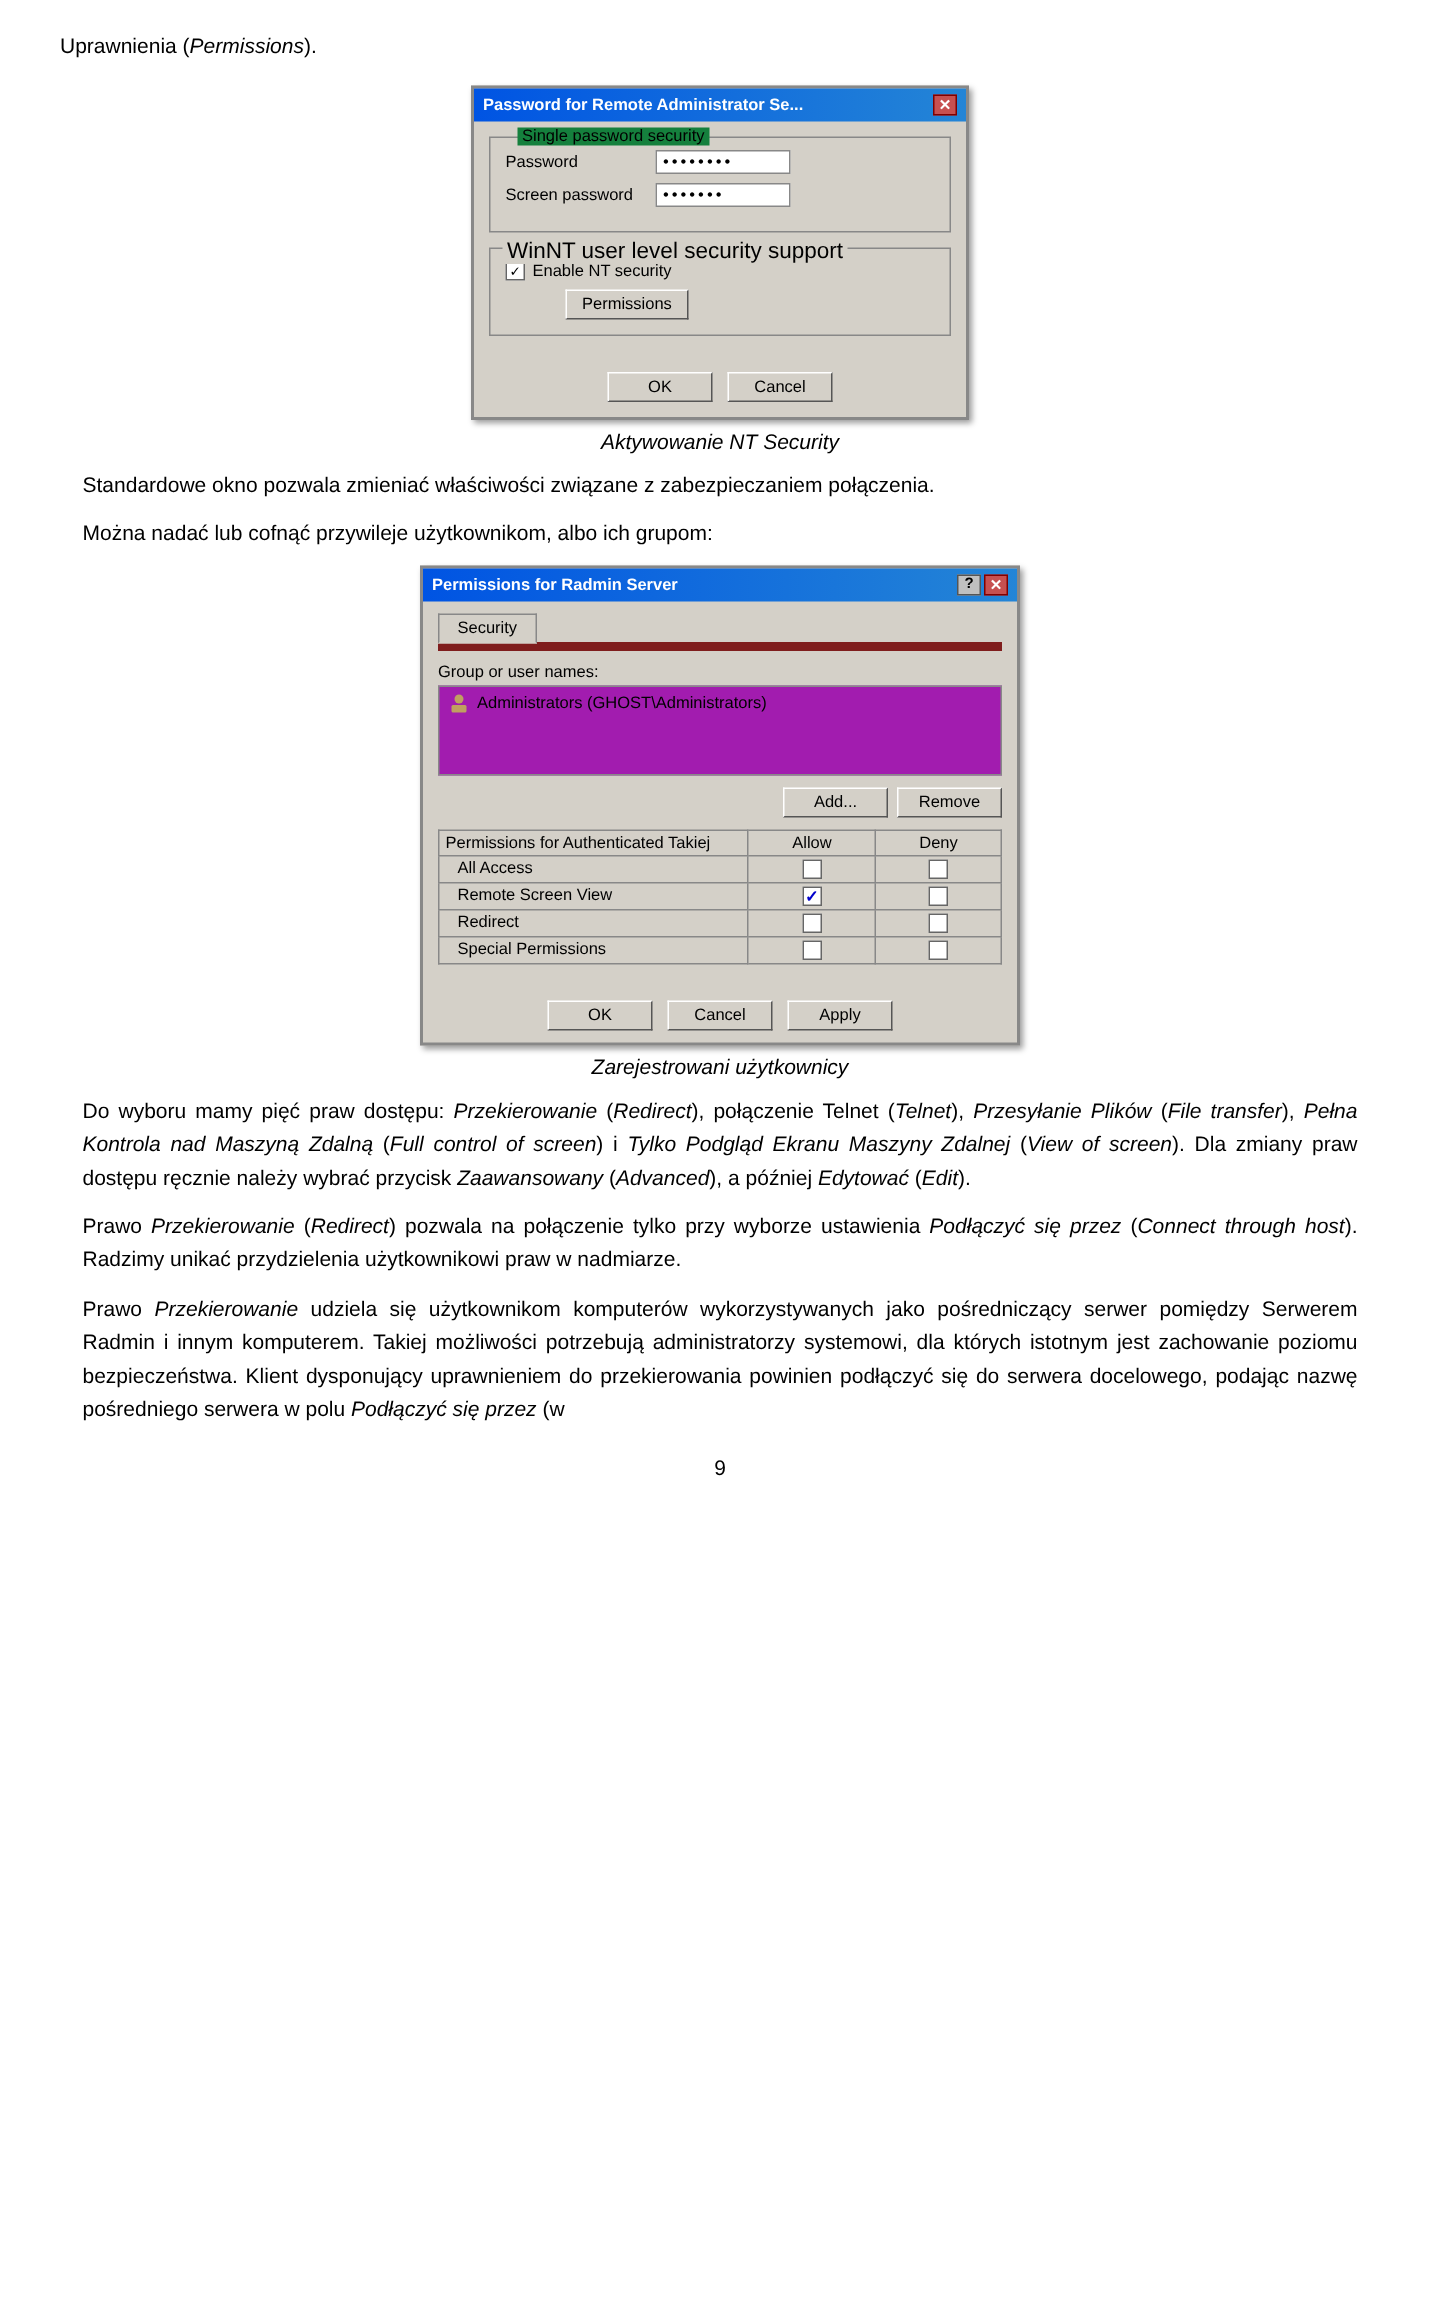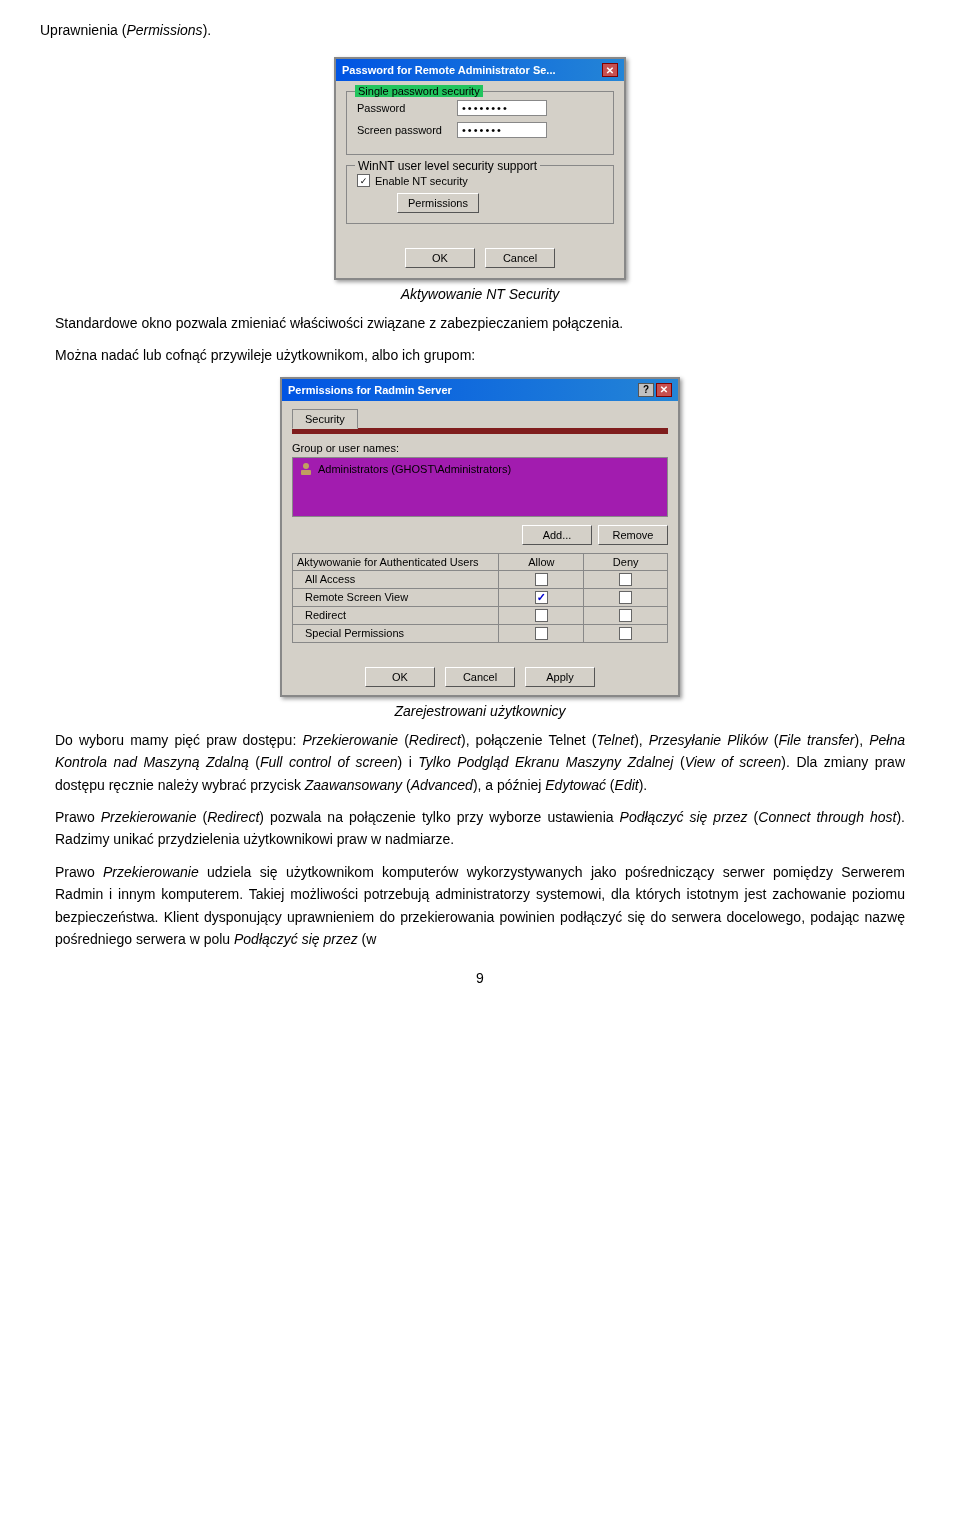--- a/index.html
+++ b/index.html
@@ -34,21 +34,21 @@
       font-style: italic;
       margin-top: 6px;
       color: #000;
     }
 
     .win-dialog {
       border: 2px solid #888;
       background: #d4d0c8;
       font-family: 'Tahoma', Arial, sans-serif;
       font-size: 11px;
-      width: 292px;
+      width: 332px;
       box-shadow: 2px 2px 4px rgba(0,0,0,0.4);
     }
     .win-titlebar {
       background: linear-gradient(to right, #0054e3, #2485d6);
       color: white;
       font-size: 11px;
       font-weight: bold;
       padding: 3px 6px;
       display: flex;
       align-items: center;
@@ -77,22 +77,22 @@
     }
     .win-groupbox {
       border: 1px solid #888;
       padding: 8px 10px 10px 10px;
       margin-bottom: 10px;
       position: relative;
     }
     .win-groupbox-label {
       position: absolute;
       top: -7px;
-      left: 8px;
-      background: #22c55e;
+      left: 18px;
+      background: #15803d;
       padding: 0 3px;
       font-size: 11px;
     }
     .win-row {
       display: flex;
       align-items: center;
       margin-bottom: 6px;
     }
     .win-label {
       width: 100px;
@@ -111,21 +111,21 @@
       padding: 8px 10px 10px 10px;
       margin-bottom: 10px;
       position: relative;
     }
     .win-groupbox2-label {
       position: absolute;
       top: -7px;
       left: 8px;
       background: #d4d0c8;
       padding: 0 3px;
-      font-size: 12px;
+      font-size: 15px;
     }
     .win-checkbox-row {
       display: flex;
       align-items: center;
       margin-bottom: 6px;
       font-size: 11px;
     }
     .win-checkbox {
       width: 13px;
       height: 13px;
@@ -411,21 +411,21 @@
           </div>
         </div>
         <div class="btn-row">
           <button class="win-btn">Add...</button>
           <button class="win-btn">Remove</button>
         </div>
 
         <table class="permissions-table">
           <thead>
             <tr>
-              <th style="text-align:left; width:55%;">Aktywowanie for Authenticated Users</th>
+              <th style="text-align:left; width:55%;">Permissions for Authenticated Takiej</th>
               <th>Allow</th>
               <th>Deny</th>
             </tr>
           </thead>
           <tbody>
             <tr>
               <td>All Access</td>
               <td style="text-align:center;">
                 <div class="perm-checkbox" style="margin:0 auto; width:13px; height:13px; border:1px solid #666; background:white;"></div>
               </td>

